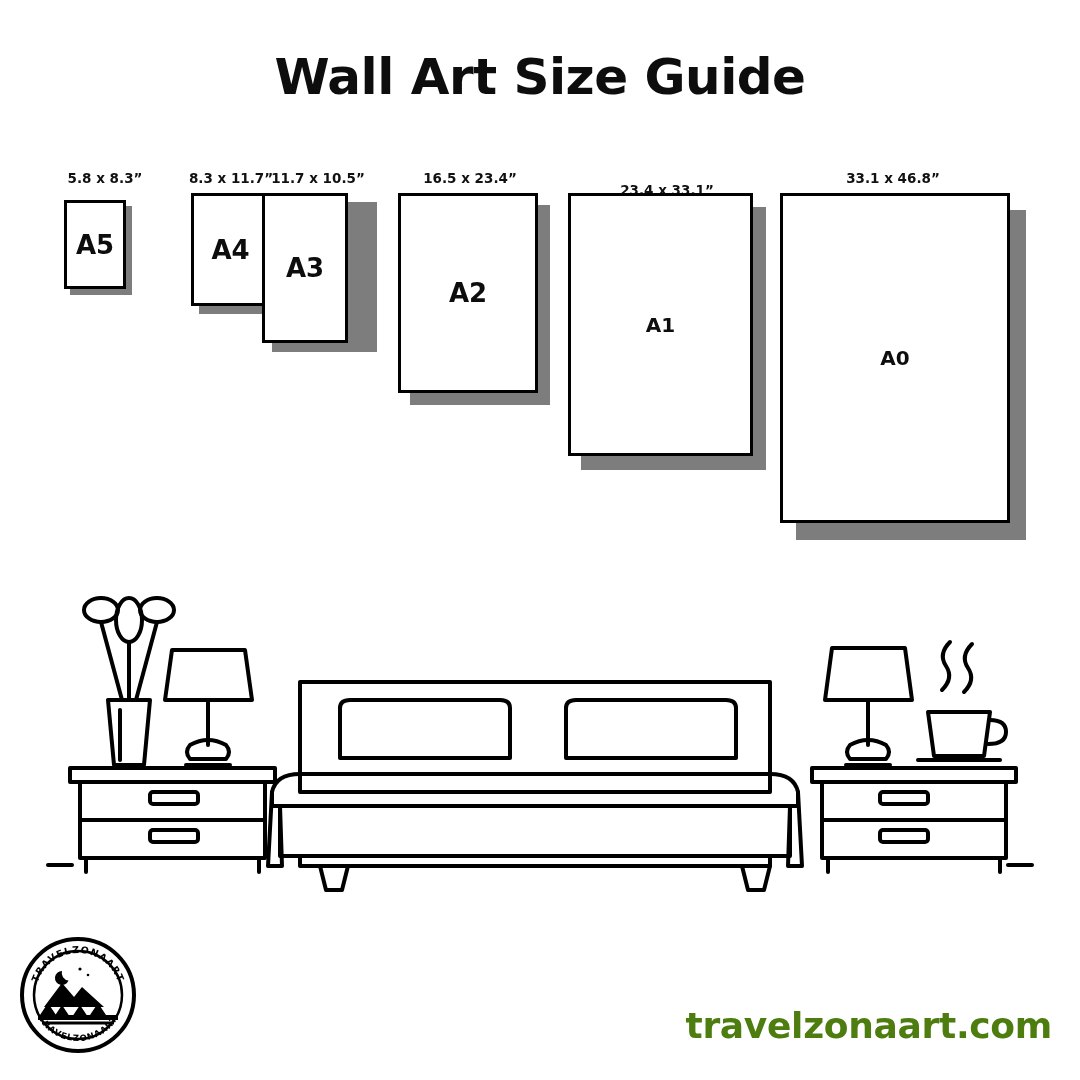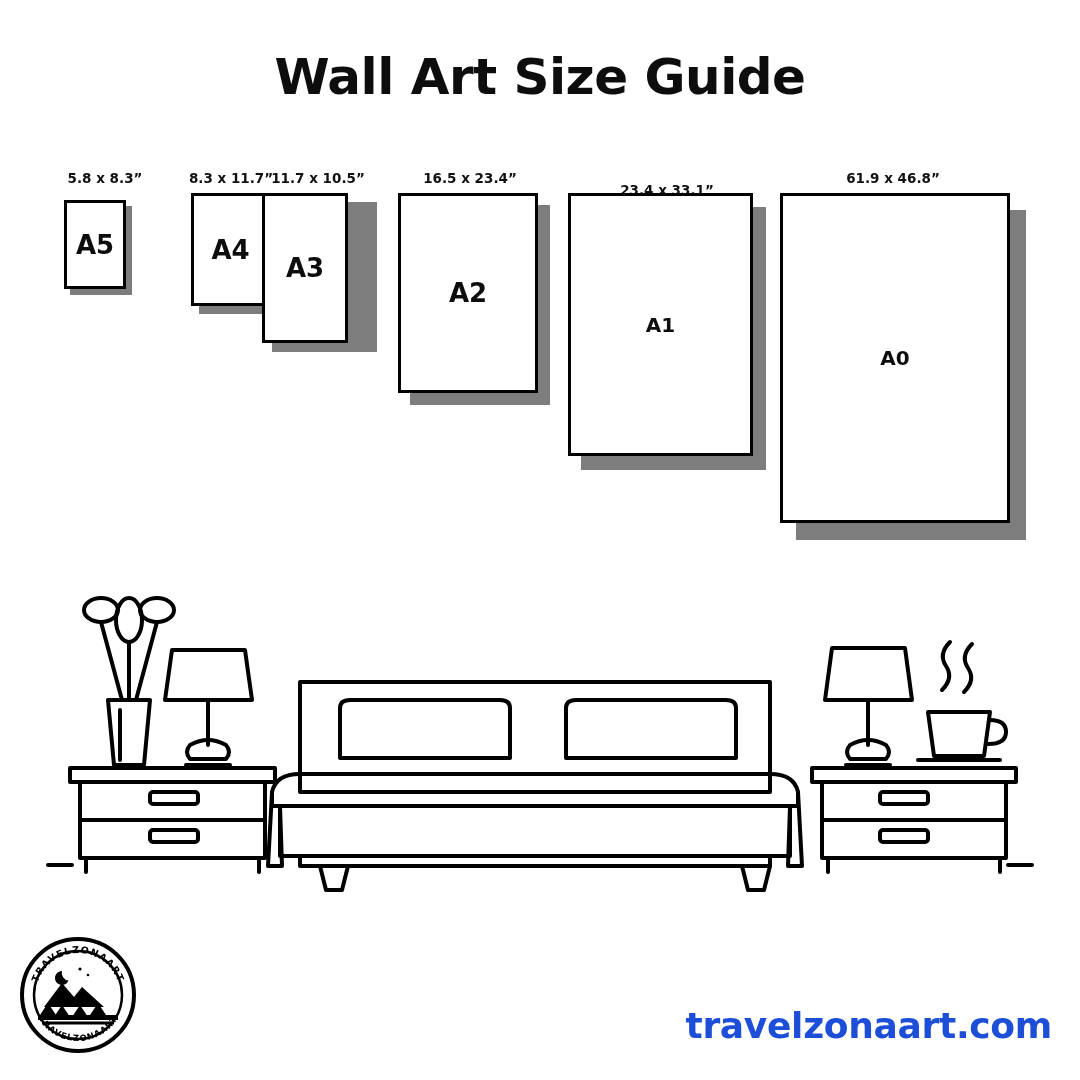--- a/index.html
+++ b/index.html
@@ -85,21 +85,21 @@
     top: 935px;
     width: 120px;
     height: 120px;
   }
   .website {
     position: absolute;
     right: 28px;
     top: 1005px;
     font-size: 36px;
     font-weight: bold;
-    color: #1d4ed8;
+    color: #4d7c0f;
     letter-spacing: -0.3px;
   }
 </style>
 </head>
 <body>
 
 <div class="title">Wall Art Size Guide</div>
 
 <div class="frames">
 
@@ -137,21 +137,21 @@
 
   <div class="frame-group" style="left:565px; top:0px; width:230px; height:330px;">
     <div class="frame-dims" style="left:102px;margin-top:12px;">23.4 x 33.1”</div>
     <div class="frame-shadow" style="left:16px; top:37px; width:185px; height:263px;"></div>
     <div class="frame-box" style="left:3px; top:23px; width:185px; height:263px;">
       <span class="frame-label big">A1</span>
     </div>
   </div>
 
   <div class="frame-group" style="left:778px; top:0px; width:280px; height:420px;">
-    <div class="frame-dims" style="left:115px;">61.9 x 46.8”</div>
+    <div class="frame-dims" style="left:115px;">33.1 x 46.8”</div>
     <div class="frame-shadow" style="left:18px; top:40px; width:230px; height:330px;"></div>
     <div class="frame-box" style="left:2px; top:23px; width:230px; height:330px;">
       <span class="frame-label big">A0</span>
     </div>
   </div>
 </div>
 
 <div class="scene">
   <svg viewBox="0 0 1080 360" width="1080" height="360">
     <g fill="none" stroke="#000000" stroke-width="4" stroke-linejoin="round" stroke-linecap="round">

